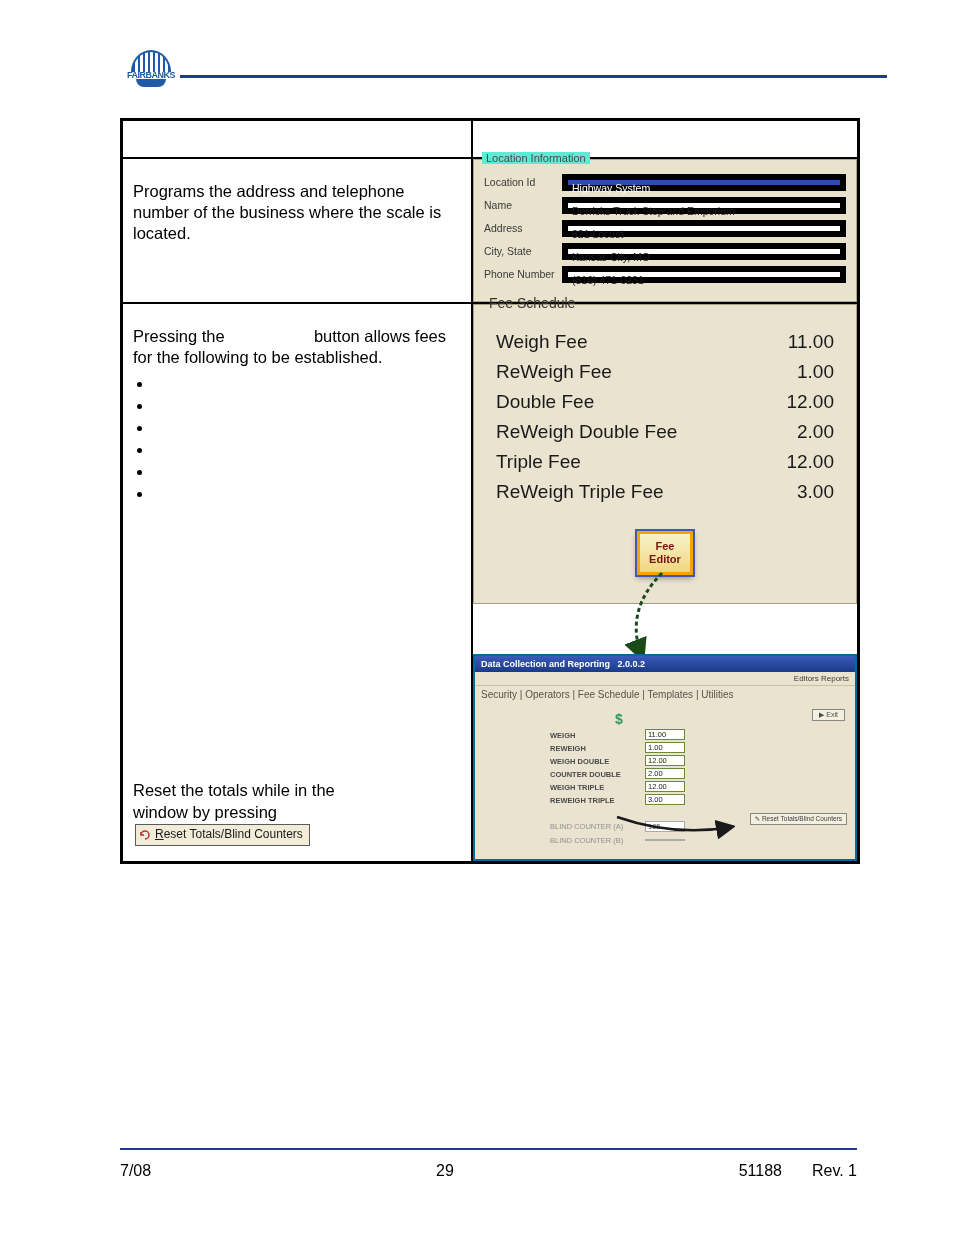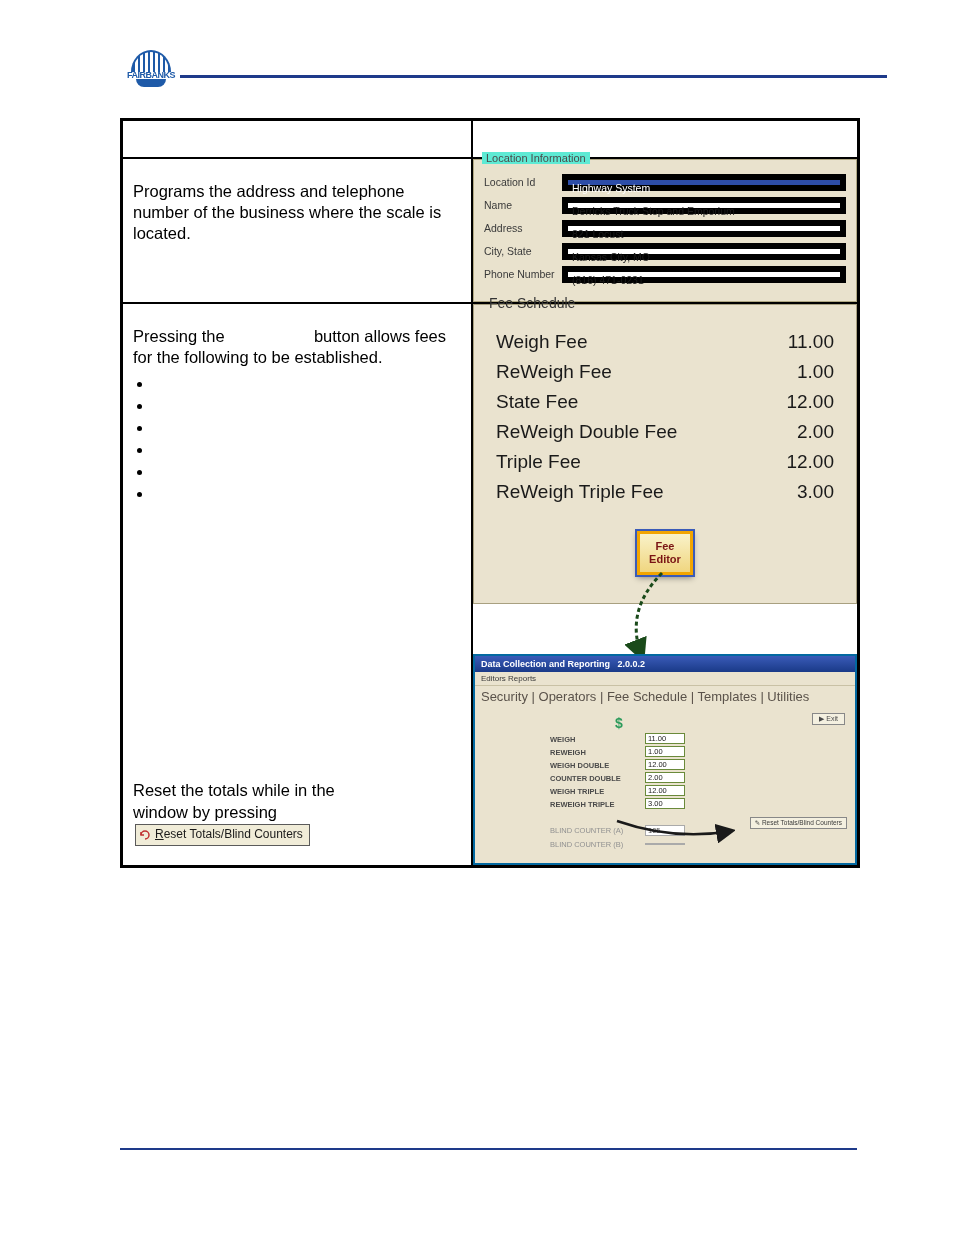--- a/index.html
+++ b/index.html
@@ -163,24 +163,25 @@
     color: #fff;
     padding: 3px 6px;
     font-size: 9px;
     font-weight: bold;
   }
   .inner-menu {
     padding: 2px 6px;
     font-size: 8px;
     color: #3a3a3a;
     border-bottom: 1px solid #c9c1a5;
+    text-align: right;
   }
   .inner-tabs {
     padding: 3px 6px;
-    font-size: 13px;
+    font-size: 10px;
     color: #5a524a;
   }
   .inner-body {
     padding: 8px 10px 4px 10px;
     position: relative;
   }
   .dollar {
     color: #2a9a5a;
     font-size: 14px;
     font-weight: bold;
@@ -343,21 +344,21 @@
           <div id="fee-rows">
                 <div class="fee-row">
                   <span>Weigh Fee</span>
                   <span>11.00</span>
                 </div>
                 <div class="fee-row">
                   <span>ReWeigh Fee</span>
                   <span>1.00</span>
                 </div>
                 <div class="fee-row">
-                  <span>State Fee</span>
+                  <span>Double Fee</span>
                   <span>12.00</span>
                 </div>
                 <div class="fee-row">
                   <span>ReWeigh Double Fee</span>
                   <span>2.00</span>
                 </div>
                 <div class="fee-row">
                   <span>Triple Fee</span>
                   <span>12.00</span>
                 </div>
@@ -435,14 +436,22 @@
               <path d="M2 8 Q 60 28 116 18" fill="none" stroke="#1a1a1a" stroke-width="2.5" marker-end="url(#ah2)"></path>
             </svg>
           </div>
         </div>
       </td>
     </tr>
   </tbody>
     </table>
 
   <div class="footer-line"></div>
+  <div class="footer">
+    <span>7/08</span>
+    <span>29</span>
+    <span class="right">
+      <span>51188</span>
+      <span>Rev. 1</span>
+    </span>
+  </div>
 
 </div>
 
 </body></html>

